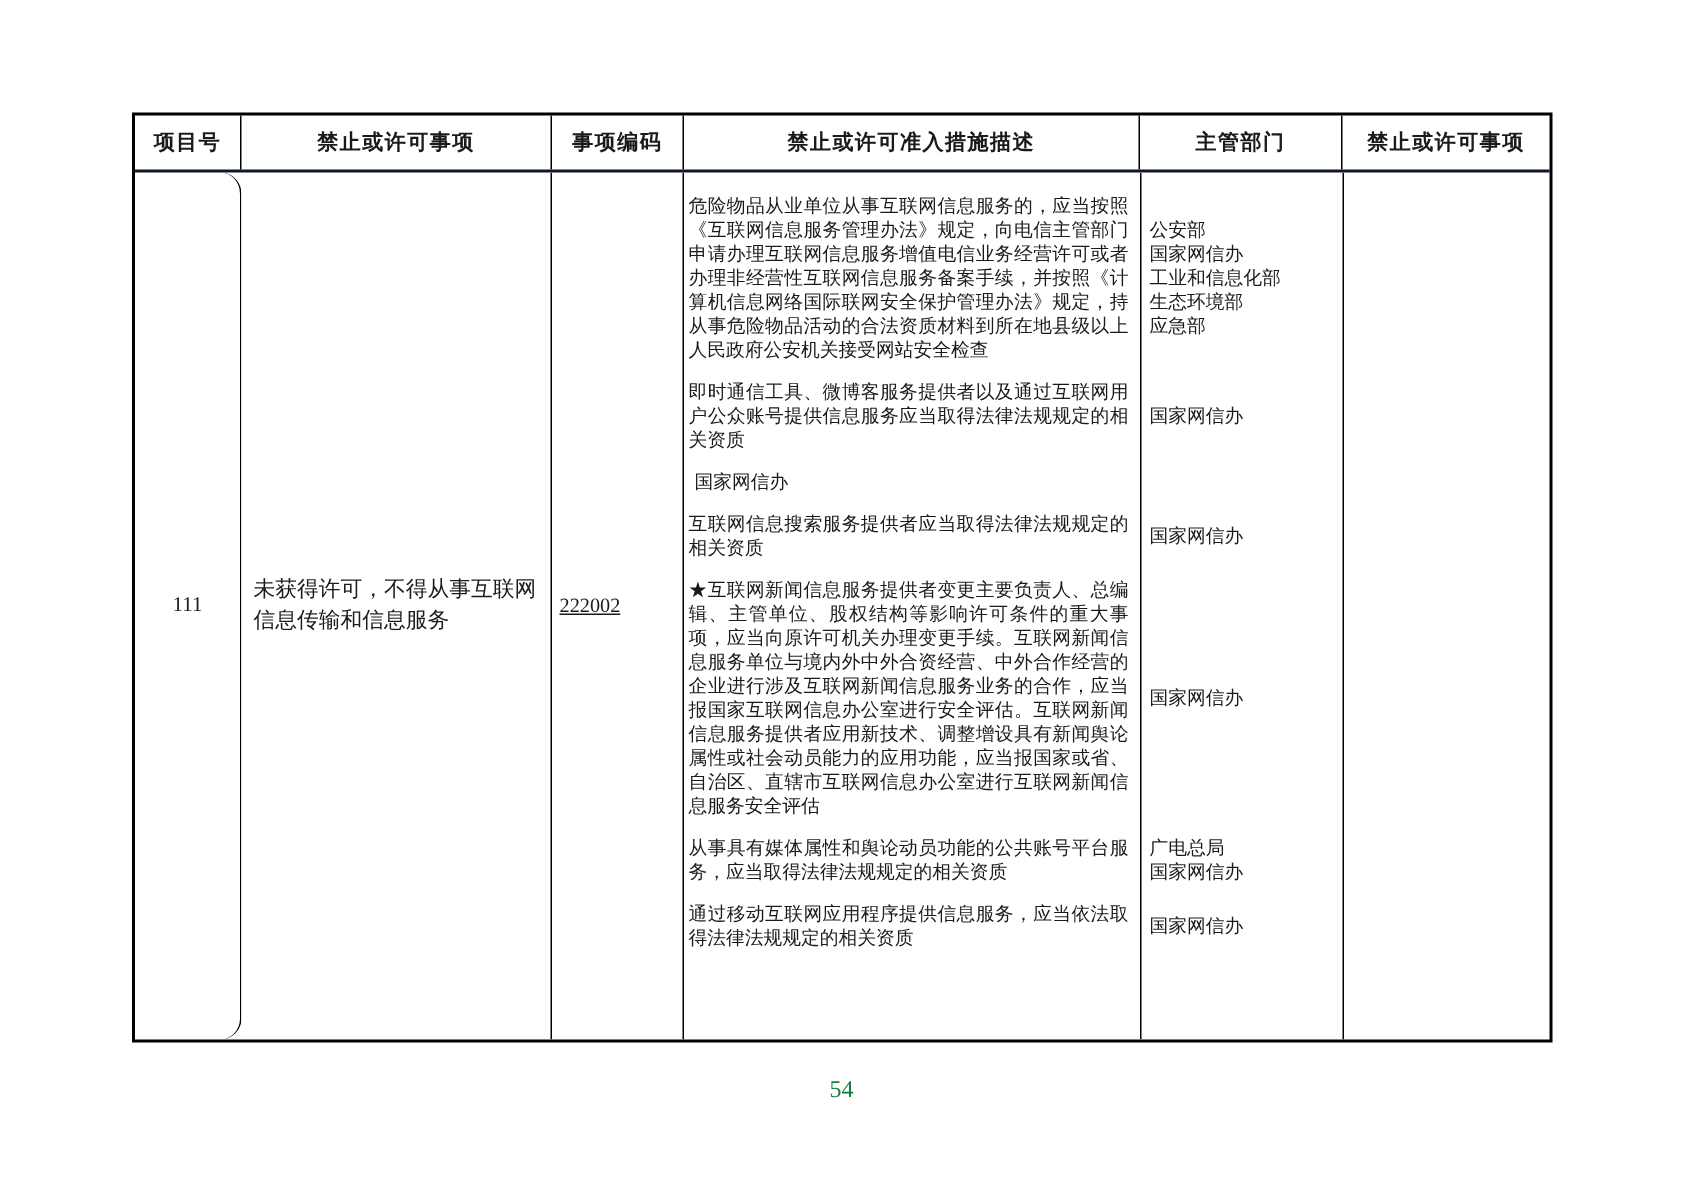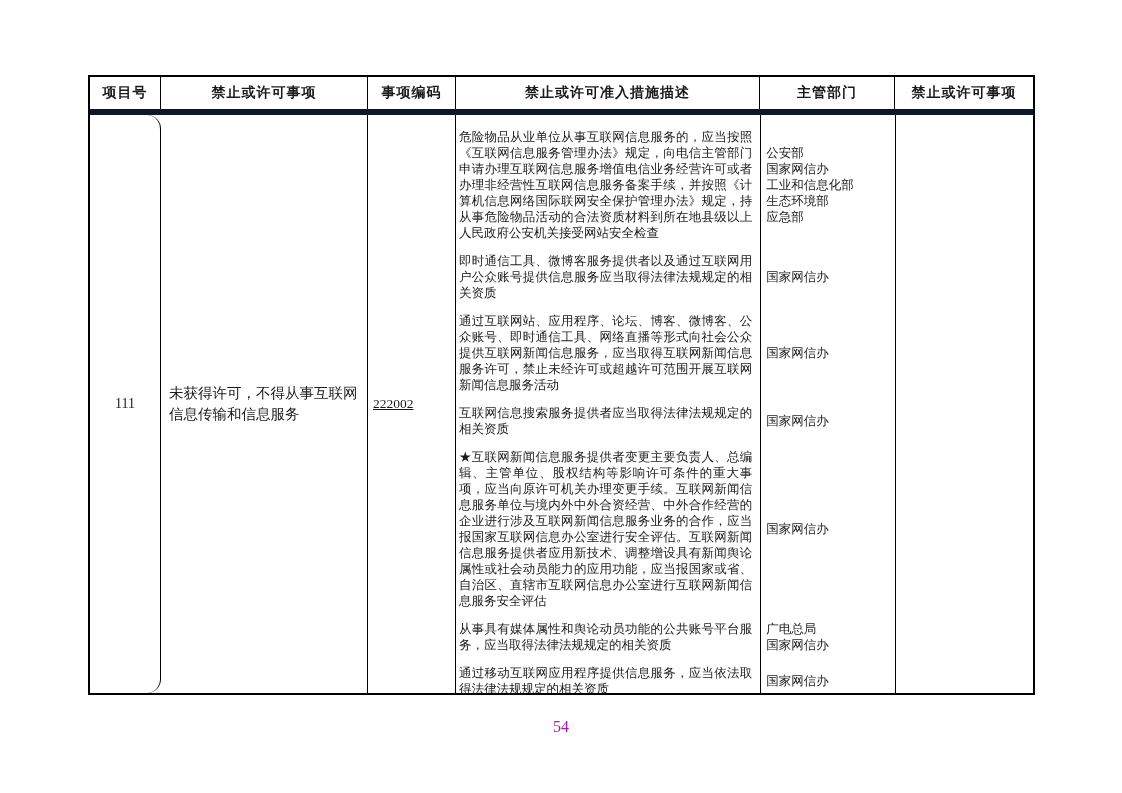--- a/index.html
+++ b/index.html
@@ -23,21 +23,21 @@
     width: 947px;
     height: 620px;
     border: 2px solid #000;
     box-sizing: border-box;
     display: flex;
     flex-direction: column;
   }
   .header-row {
     display: flex;
     flex: 0 0 38px;
-    border-bottom: 6px solid #0f172a;
+    border-bottom: 2px solid #0f172a;
     box-sizing: border-box;
   }
   .th {
     display: flex;
     align-items: center;
     justify-content: center;
     font-weight: bold;
     font-size: 14px;
     letter-spacing: 1px;
     box-sizing: border-box;
@@ -129,21 +129,21 @@
     line-height: 16px;
     white-space: pre-line;
   }
   .page-number {
     position: absolute;
     left: 0;
     right: 0;
     top: 718px;
     text-align: center;
     font-size: 16px;
-    color: #a21caf;
+    color: #15803d;
   }
 </style>
 </head>
 <body>
 
 <div class="page">
 
   <div class="doc-table">
 
     <div class="header-row">
@@ -177,21 +177,20 @@
 生态环境部
 应急部</div>
           </div>
 
           <div class="measure-row">
             <div class="measure-desc">即时通信工具、微博客服务提供者以及通过互联网用户公众账号提供信息服务应当取得法律法规规定的相关资质</div>
             <div class="measure-dept">国家网信办</div>
           </div>
 
           <div class="measure-row">
-            <div class="measure-desc">通过互联网站、应用程序、论坛、博客、微博客、公众账号、即时通信工具、网络直播等形式向社会公众提供互联网新闻信息服务，应当取得互联网新闻信息服务许可，禁止未经许可或超越许可范围开展互联网新闻信息服务活动</div>
             <div class="measure-dept">国家网信办</div>
           </div>
 
           <div class="measure-row">
             <div class="measure-desc">互联网信息搜索服务提供者应当取得法律法规规定的相关资质</div>
             <div class="measure-dept">国家网信办</div>
           </div>
 
           <div class="measure-row">
             <div class="measure-desc">★互联网新闻信息服务提供者变更主要负责人、总编辑、主管单位、股权结构等影响许可条件的重大事项，应当向原许可机关办理变更手续。互联网新闻信息服务单位与境内外中外合资经营、中外合作经营的企业进行涉及互联网新闻信息服务业务的合作，应当报国家互联网信息办公室进行安全评估。互联网新闻信息服务提供者应用新技术、调整增设具有新闻舆论属性或社会动员能力的应用功能，应当报国家或省、自治区、直辖市互联网信息办公室进行互联网新闻信息服务安全评估</div>

